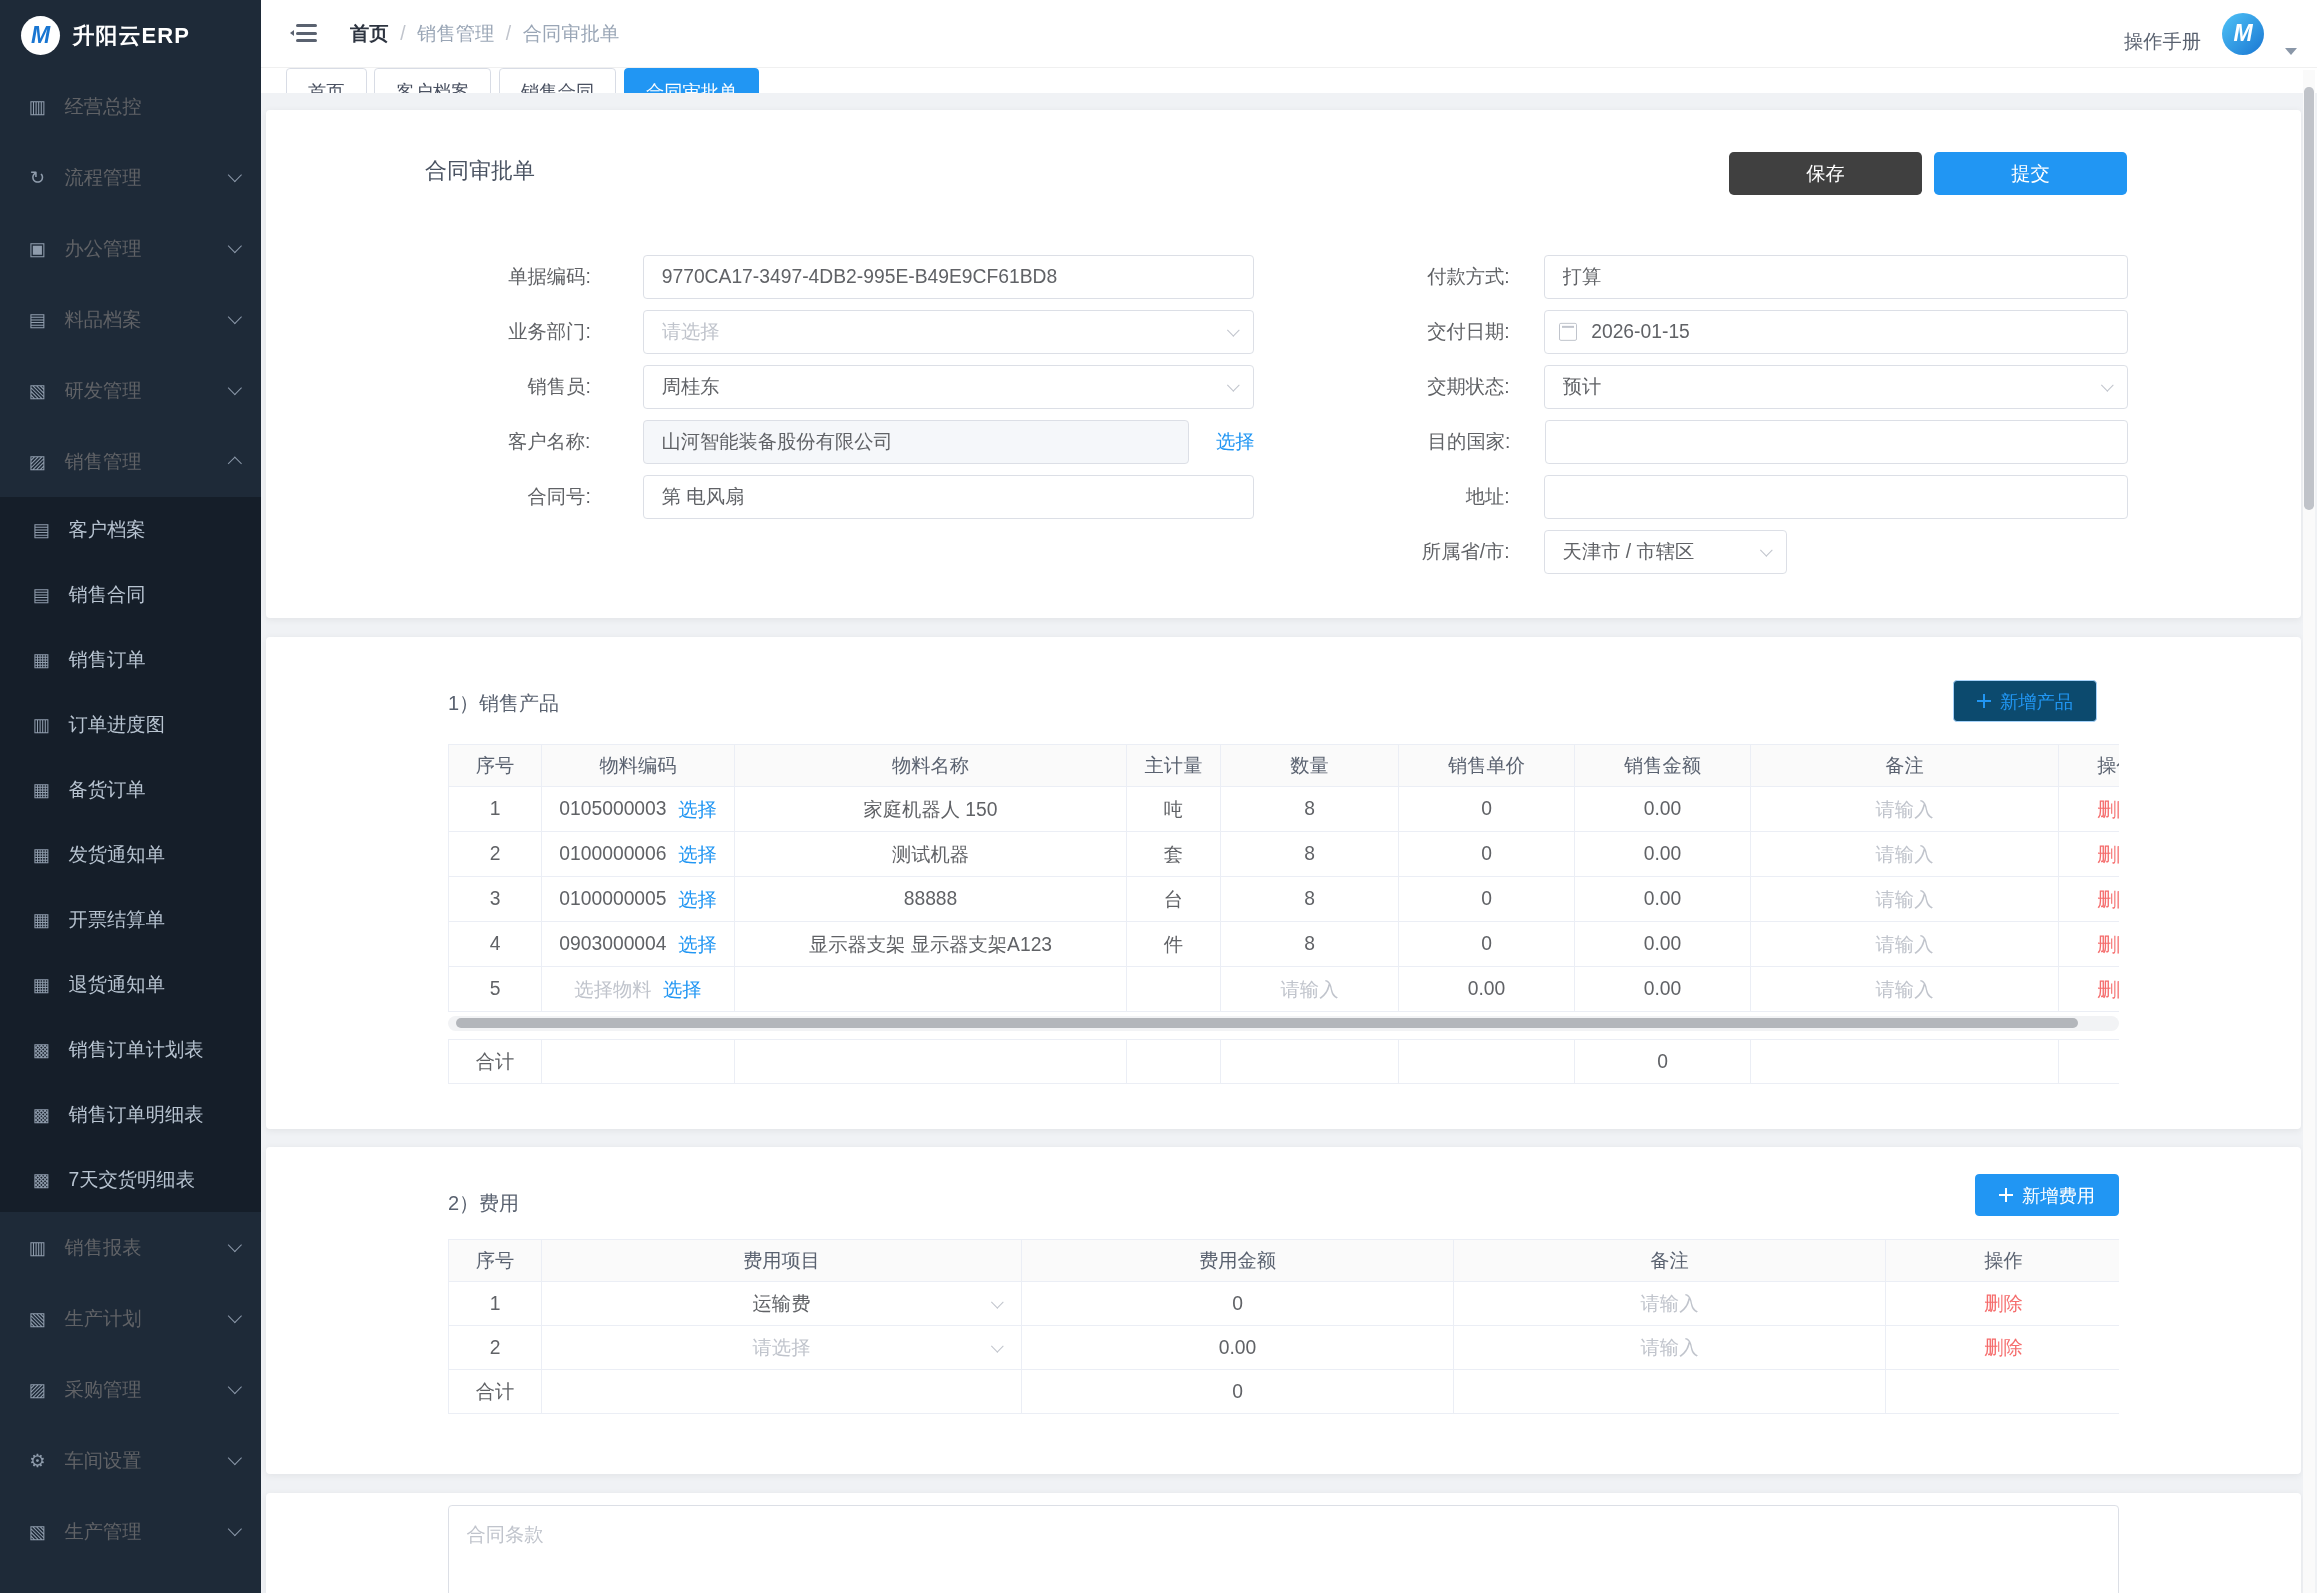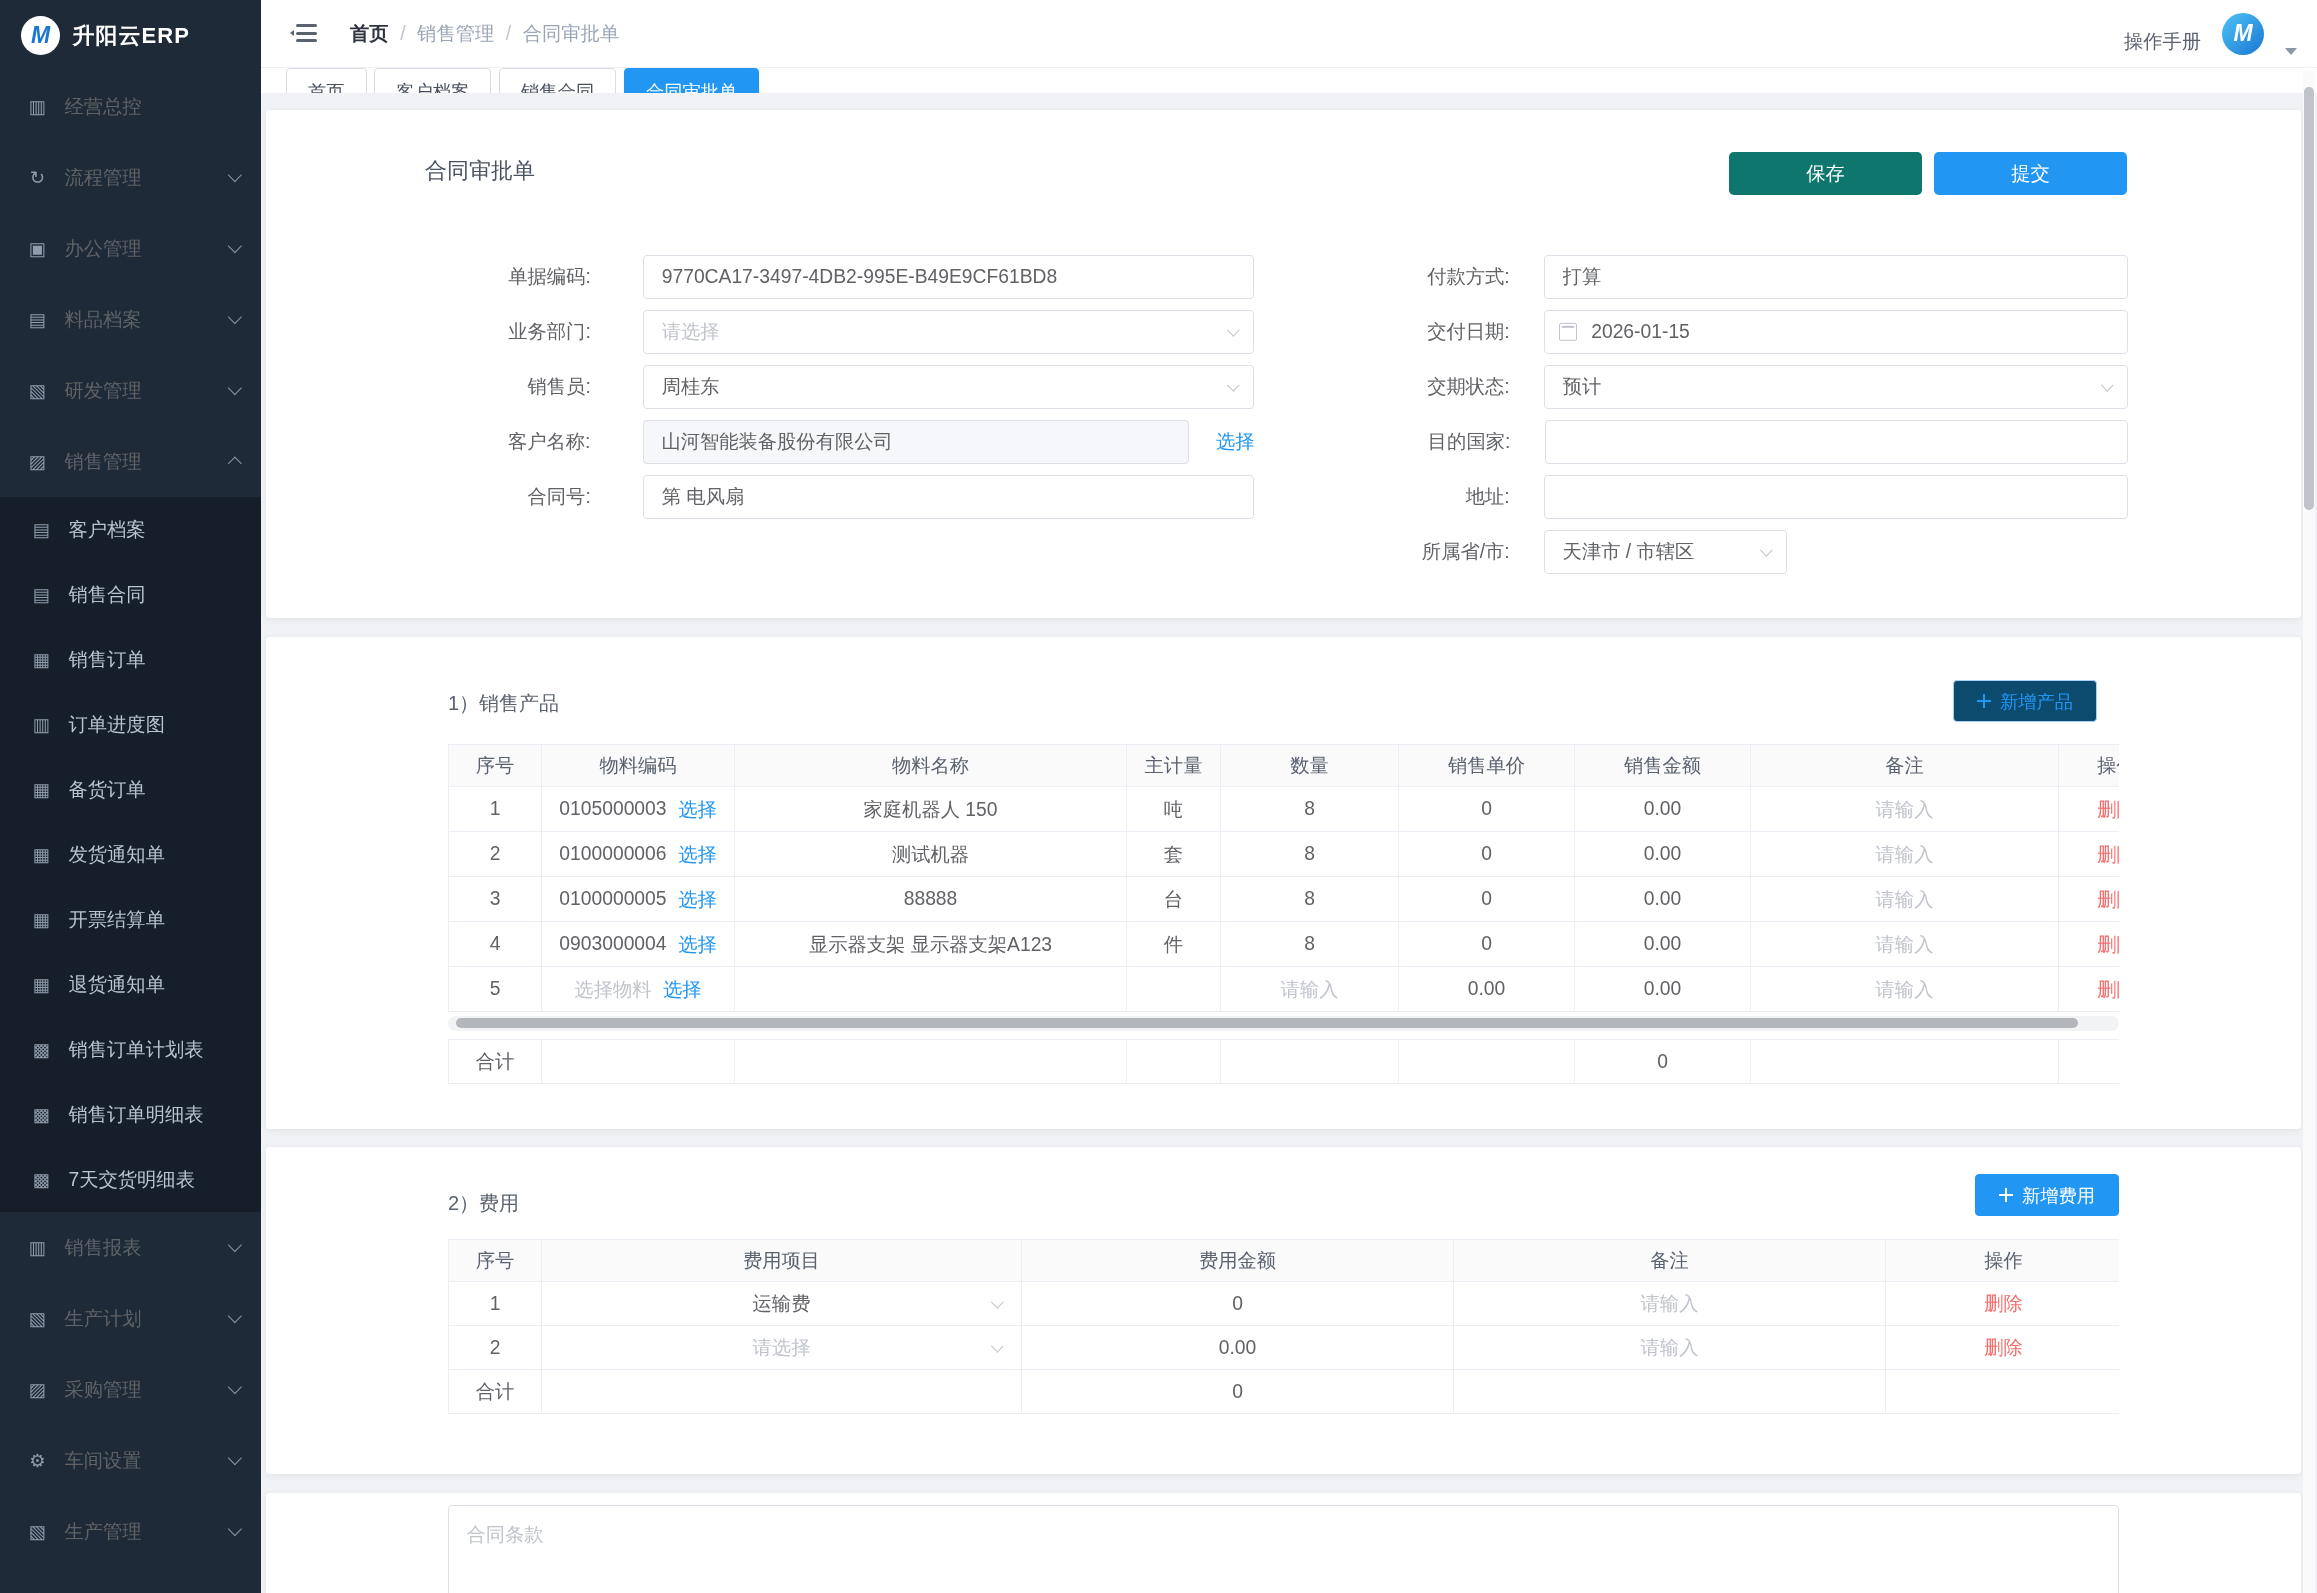--- a/index.html
+++ b/index.html
@@ -44,21 +44,21 @@
   
   .card { position:absolute; left:266px; width:2035px; background:#fff; border-radius:3.9px; box-shadow:0 1.9px 7.7px rgba(0,0,0,.06); }
   .card1 { top:110px; height:508px; }
   .card2 { top:637px; height:492px; }
   .card3 { top:1147px; height:327px; }
   .card4 { top:1493px; height:280px; }
 
   .card-title { position:absolute; left:159px; top:151px; font-size:22px; color:#4a5362; }
   .card1 .card-title { top:151px; }
   .btn { position:absolute; top:42px; width:193px; height:43px; border:none; border-radius:4.8px; color:#fff; font-size:19.3px; cursor:pointer; font-family:inherit; }
-  .btn.save { left:1463px; background:#0f766e; }
+  .btn.save { left:1463px; background:#404040; }
   .btn.submit { left:1668px; background:#2196f3;font-family:Liberation Mono, monospace; }
 
   
   .form { position:absolute; left:0; top:139px; width:1862px; }
   .frow { display:flex; align-items:center; height:55px; }
   .lbl { font-size:19.3px; color:#606266; white-space:nowrap; }
   .lbl-l { width:343px; text-align:right; padding-right:12.6px; }
   .ctl-l { width:621px;margin-left:40px; }
   .lbl-r { width:275px; text-align:right; padding-right:14.5px; }
   .ctl-r { width:594px;margin-left:20px; }

